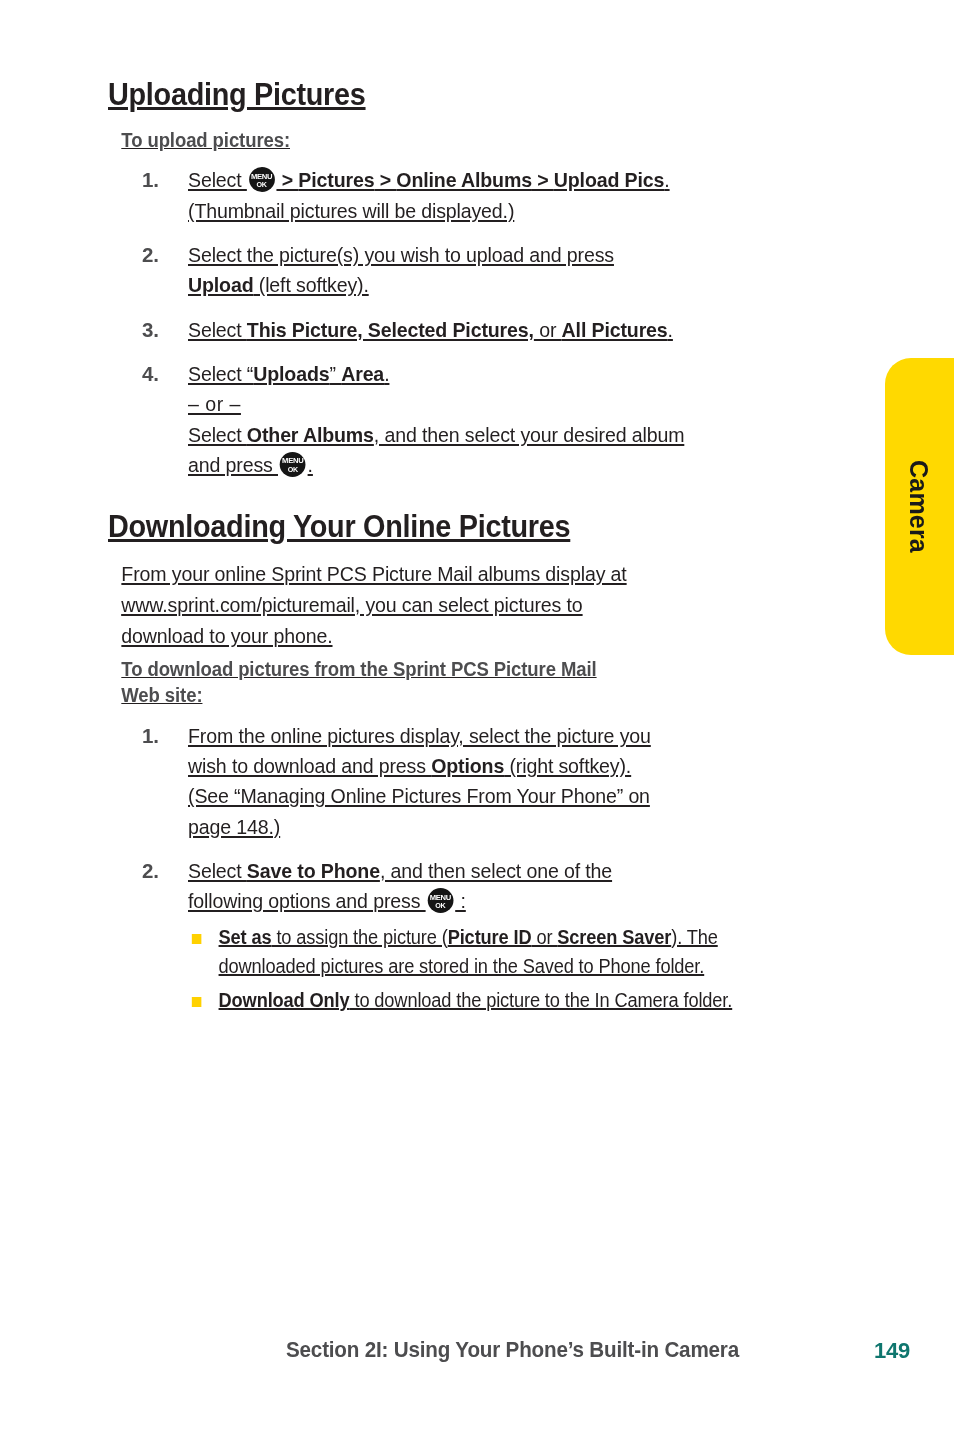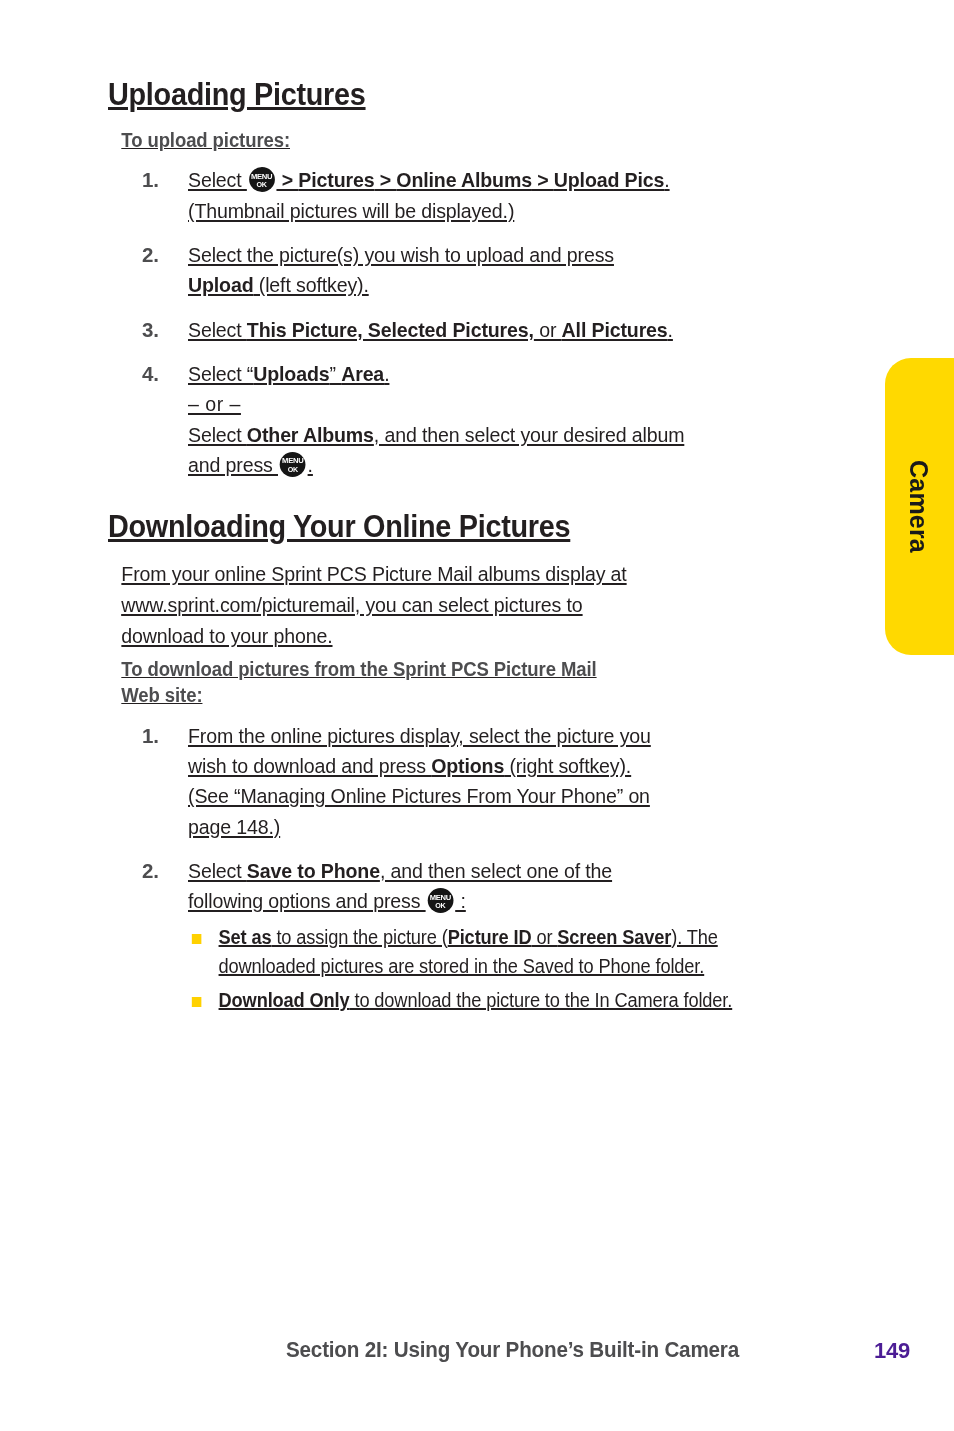--- a/index.html
+++ b/index.html
@@ -219,21 +219,21 @@
     letter-spacing: -0.2px;
     transform: scaleX(0.96);
     transform-origin: left center;
   }
   .footer-page {
     position: absolute;
     left: 869px;
     top: 0;
     font-size: 22px;
     font-weight: bold;
-    color: #4c1d95;
+    color: #0f766e;
     letter-spacing: -0.2px;
   }
 </style>
 </head>
 <body>
 
 <div class="page">
 
   <div class="side-tab">
     <div class="side-tab-label">Camera</div>

